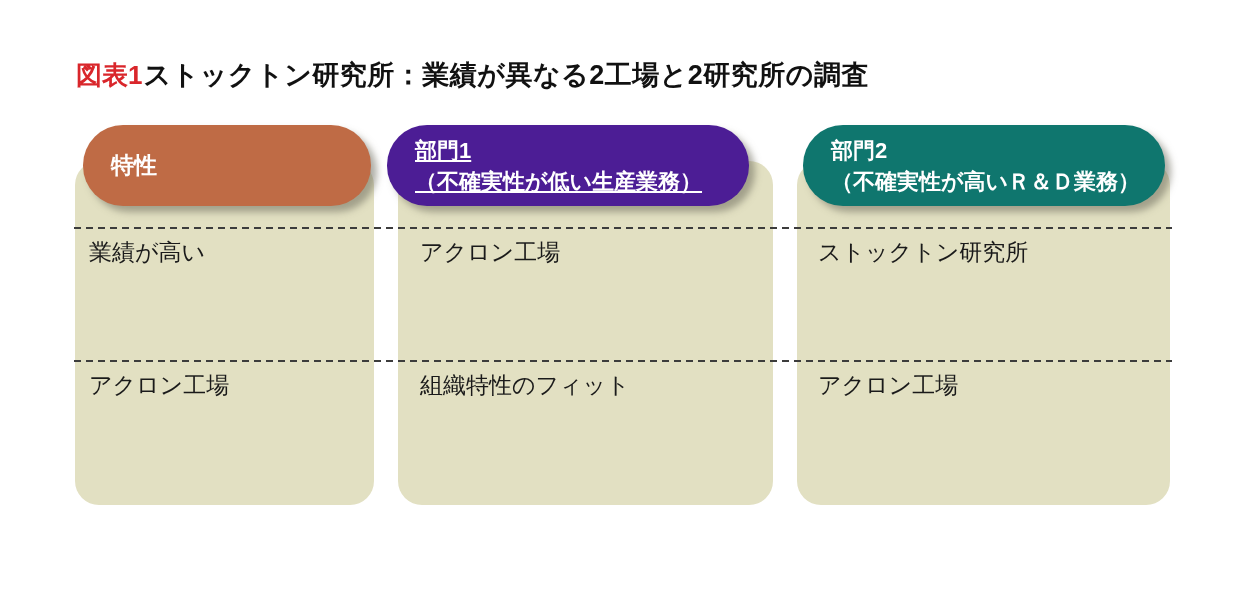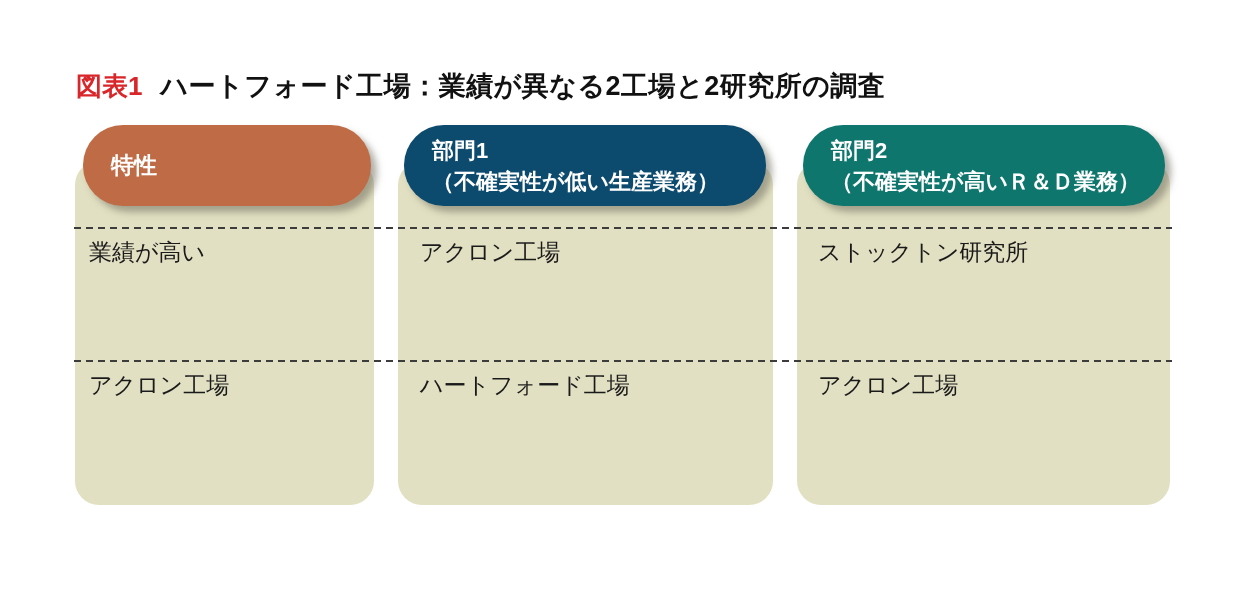--- a/index.html
+++ b/index.html
@@ -4,22 +4,22 @@
 <style>
   html,body{margin:0;padding:0;background:#ffffff;}
   .page{
     position:relative;
     width:1256px;height:594px;
     background:#ffffff;
     font-family:"Liberation Sans","DejaVu Sans",sans-serif;
     overflow:hidden;
   }
   .figure-title-row{
-    position:absolute;left:76px;top:68px;
-    display:flex;align-items:baseline;gap:18px;
+    position:absolute;left:76px;top:57px;
+    display:flex;align-items:baseline;gap:1px;
     white-space:nowrap;line-height:36px;
   }
   .fig-label{color:#d9262b;font-size:26px;font-weight:bold;}
   .fig-title{color:#111111;font-size:27px;font-weight:bold;letter-spacing:.5px;}
 
   .card{
     position:absolute;top:161px;height:344px;
     background:#e2e0c2;border-radius:24px;
   }
   .pill{
@@ -44,45 +44,45 @@
     white-space:nowrap;line-height:26px;
   }
 </style>
 </head>
 <body>
 
 <div class="page">
 
   <div class="figure-title-row">
     <span class="fig-label">図表1</span>
-    <span class="fig-title">ハートフォード工場：業績が異なる2工場と2研究所の調査</span>
+    <span class="fig-title">ストックトン研究所：業績が異なる2工場と2研究所の調査</span>
   </div>
 
   <div class="card" style="left:75px;width:299px"></div>
   <div class="card" style="left:398px;width:375px"></div>
   <div class="card" style="left:797px;width:373px"></div>
 
   <div class="pill" style="left: 83px; width: 288px; background: rgb(191, 107, 69);">
     <span class="single">特性</span>
   </div>
 
-  <div class="pill" style="left: 404px; width: 362px; background: #0c4a6e;">
+  <div class="pill" style="left: 387px; width: 362px; background: #4c1d95; text-decoration: underline;">
     <span class="l1">部門1</span>
     <span class="l2">（不確実性が低い生産業務）</span>
   </div>
 
   <div class="pill" style="left: 803px; width: 362px; background: #0f766e;">
     <span class="l1">部門2</span>
     <span class="l2">（不確実性が高いＲ＆Ｄ業務）</span>
   </div>
 
   <div class="dash" style="top:227px"></div>
   <div class="dash" style="top:360px"></div>
 
   <div class="cell" style="left:89px;top:239px">業績が高い</div>
   <div class="cell" style="left:818px;top:239px">ストックトン研究所</div>
   <div class="cell" style="left:420px;top:239px">アクロン工場</div>
 
   <div class="cell" style="left:89px;top:372px">アクロン工場</div>
-  <div class="cell" style="left:420px;top:372px">ハートフォード工場</div>
+  <div class="cell" style="left:420px;top:372px">組織特性のフィット</div>
   <div class="cell" style="left:818px;top:372px">アクロン工場</div>
 
 </div>
 
 </body></html>

